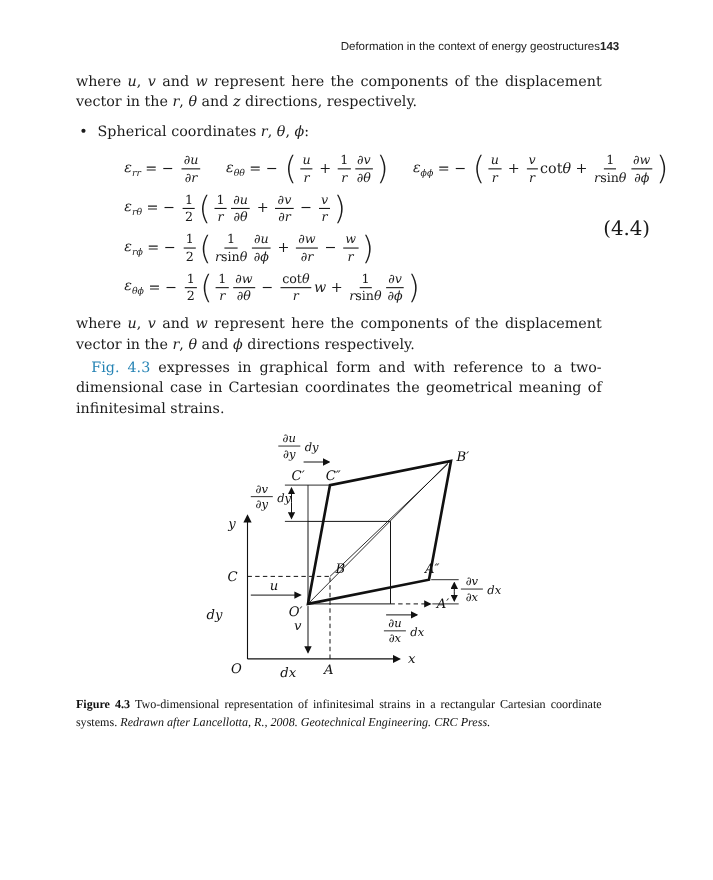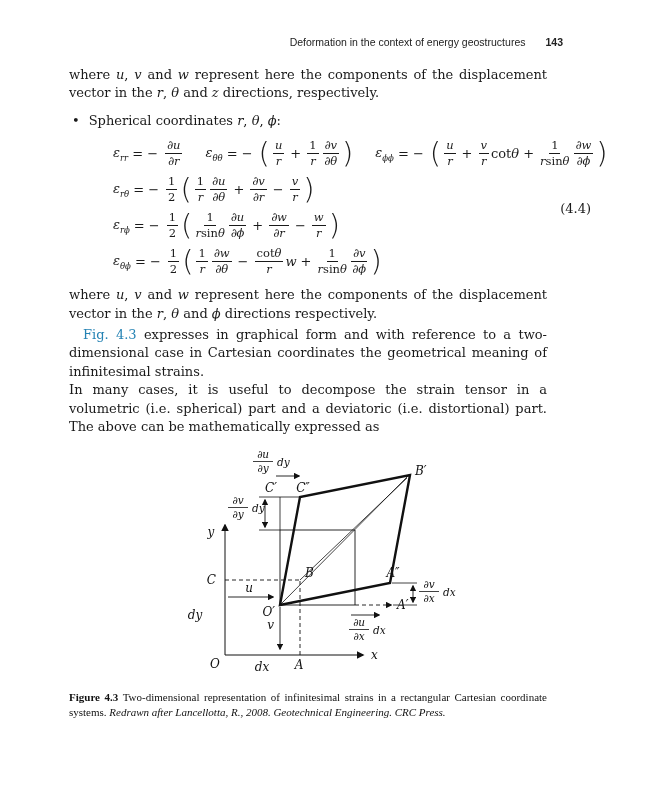--- a/index.html
+++ b/index.html
@@ -2,39 +2,39 @@
 <html><head>
 <meta charset="utf-8">
 <title>Book page 143</title>
 <style>
   *{margin:0;padding:0;box-sizing:border-box}
   html,body{background:#ffffff}
   .page{position:relative;width:648px;height:800px;background:#fff;color:#1a1a1a;
         font-family:"DejaVu Serif","Liberation Serif",serif;overflow:hidden}
   .running-head{position:absolute;top:36px;left:85px;right:85px;text-align:right;
         font-family:"Liberation Sans",sans-serif;font-size:10.5px;color:#222}
-  .running-head .pagenum{font-weight:bold;margin-left:20px}
+  .running-head .pagenum{font-weight:bold;}
   .body-col{position:absolute;top:66px;left:69px;width:478px}
   .para{font-size:13px;line-height:1.42;text-align:justify}
   .para.indent{text-indent:14px}
   .bullet-row{display:flex;gap:9px;font-size:13px;margin:9px 0 0 3px;line-height:1.4}
 
   
   .eqblock{position:relative;margin:9px 0 10px 44px;display:flex;flex-direction:column;gap:7px}
   .eqrow{display:flex;align-items:center;gap:21px;font-size:13px}
   .eq{display:inline-flex;align-items:center;white-space:nowrap}
   .eq sub{font-size:8.5px}
   .rel{margin:0 5px 0 4px;white-space:pre}
   .op{margin:0 4px}
   .fr{display:inline-flex;flex-direction:column;align-items:center;margin:0 2px;
       font-size:11.5px;line-height:1.12}
   .fr .nu{border-bottom:1px solid #1a1a1a;padding:0 2px 1px}
   .fr .de{padding-top:1px}
   .par{font-size:29px;font-weight:300;font-family:"DejaVu Sans",sans-serif;margin:0 1px;line-height:1}
-  .eqnum{position:absolute;right:-44px;top:50%;transform:translateY(-50%);font-size:13px}
+  .eqnum{position:absolute;right:-44px;top:50%;transform:translateY(-50%);font-size:18px}
 
   .secheading{font-family:"Liberation Sans",sans-serif;font-size:14.5px;font-weight:bold;
       margin:15px 0 9px;color:#111}
   .secheading .hnum{margin-right:9px}
 
   figure{margin-top:4px;text-align:center}
   svg text{font-family:"DejaVu Serif","Liberation Serif",serif;font-style:italic;
       font-size:12px;fill:#111;stroke:none}
   svg text.flab{font-size:10.5px}
   figcaption{text-align:justify;font-family:Liberation Serif, serif;font-size:11px;
@@ -200,21 +200,20 @@
       <span class="eqnum">(4.4)</span>
     </div>
 
     <p class="para">where <i>u</i>, <i>v</i> and <i>w</i> represent here the components of the displacement vector in the <i>r</i>, <i>θ</i> and <i>ϕ</i> directions respectively.</p>
 
     <p class="para indent" style="margin-top:3px">
       <a class="figlink" style="color: rgb(37, 131, 180);">Fig. 4.3</a><span> expresses in graphical form and with reference to a two-dimensional case in Cartesian coordinates the geometrical meaning of infinitesimal strains.</span>
     </p>
 
 
-    <p class="para">In many cases, it is useful to decompose the strain tensor in a volumetric (i.e. spherical) part and a deviatoric (i.e. distortional) part. The above can be mathematically expressed as</p>
 
     <figure>
       <svg width="470" height="236" viewBox="0 0 470 236">
         <defs>
           <marker id="ah" viewBox="0 0 10 10" refX="8" refY="5" markerWidth="7.5" markerHeight="7.5" orient="auto">
             <path d="M0,0 L10,5 L0,10 z" fill="#111"></path>
           </marker>
         </defs>
         <g transform="translate(62,4)" stroke="#111" fill="none" stroke-width="1">
 

